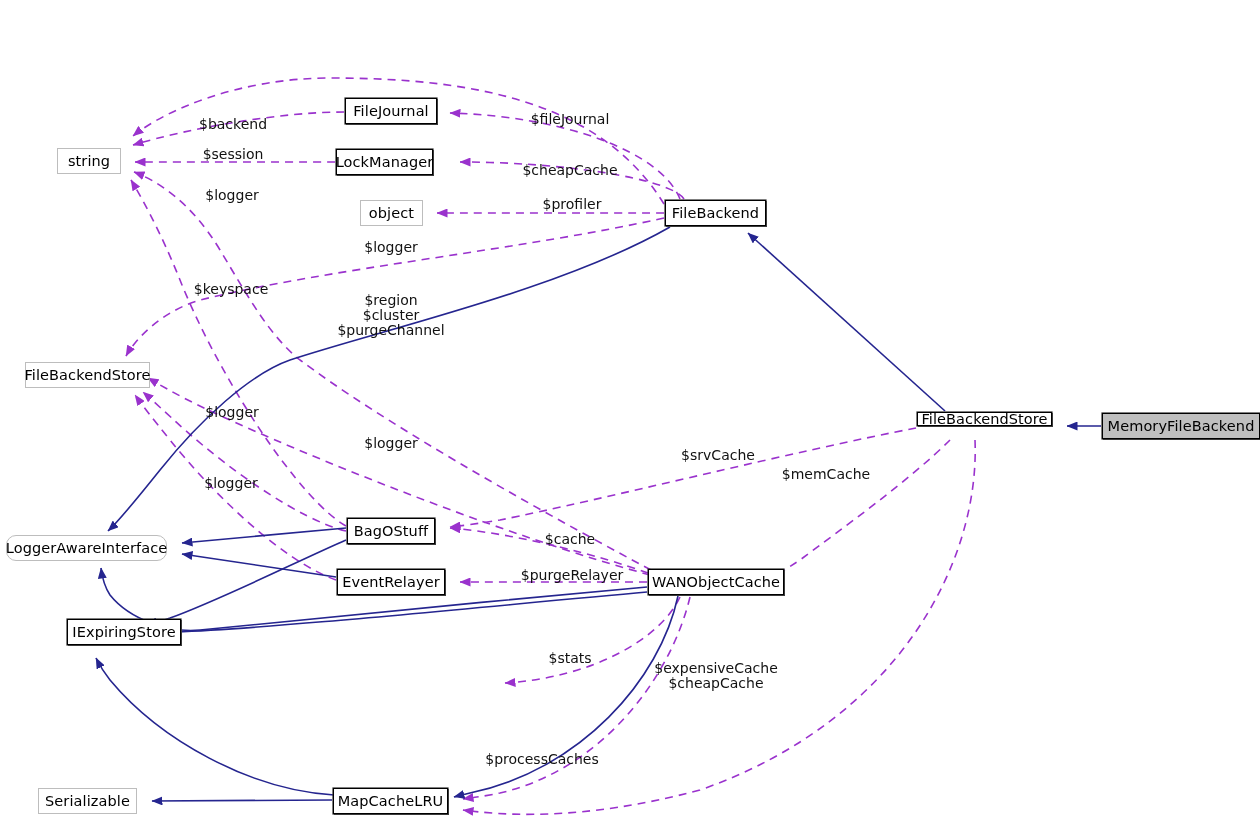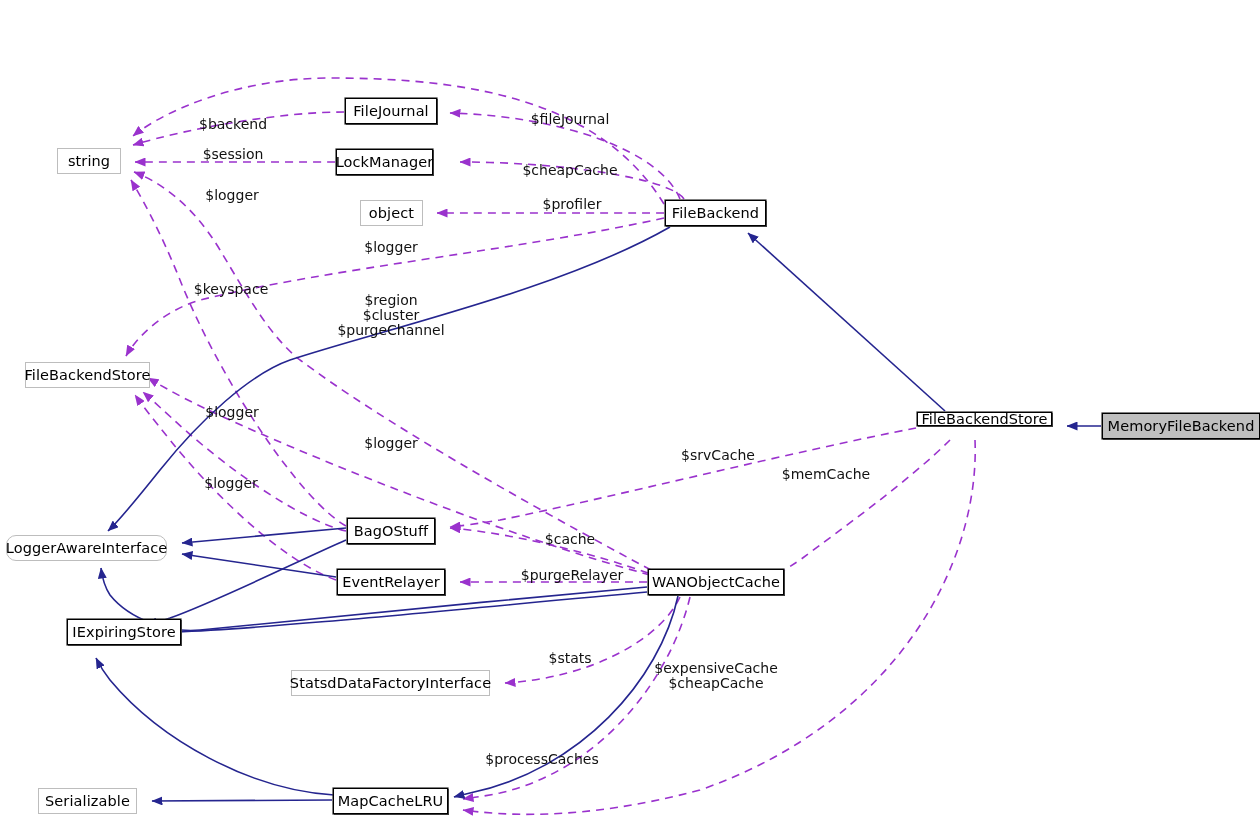--- a/index.html
+++ b/index.html
@@ -185,23 +185,20 @@
   </div>
 
   <div class="node black" style="left:648px; top:569px; width:136px; height:26px;">
     <span>WANObjectCache</span>
   </div>
 
   <div class="node black" style="left:31px; top:619px; width:114px; height:26px;margin-left:36px;">
     <span>IExpiringStore</span>
   </div>
 
-  <div class="node gray" style="left:291px; top:670px; width:199px; height:26px;">
-    <span>StatsdDataFactoryInterface</span>
-  </div>
 
   <div class="node gray" style="left:38px; top:788px; width:99px; height:26px;">
     <span>Serializable</span>
   </div>
 
   <div class="node black" style="left:333px; top:788px; width:115px; height:26px;">
     <span>MapCacheLRU</span>
   </div>
 
   <div class="edge-label" style="left:233px; top:117px;">$backend</div>

